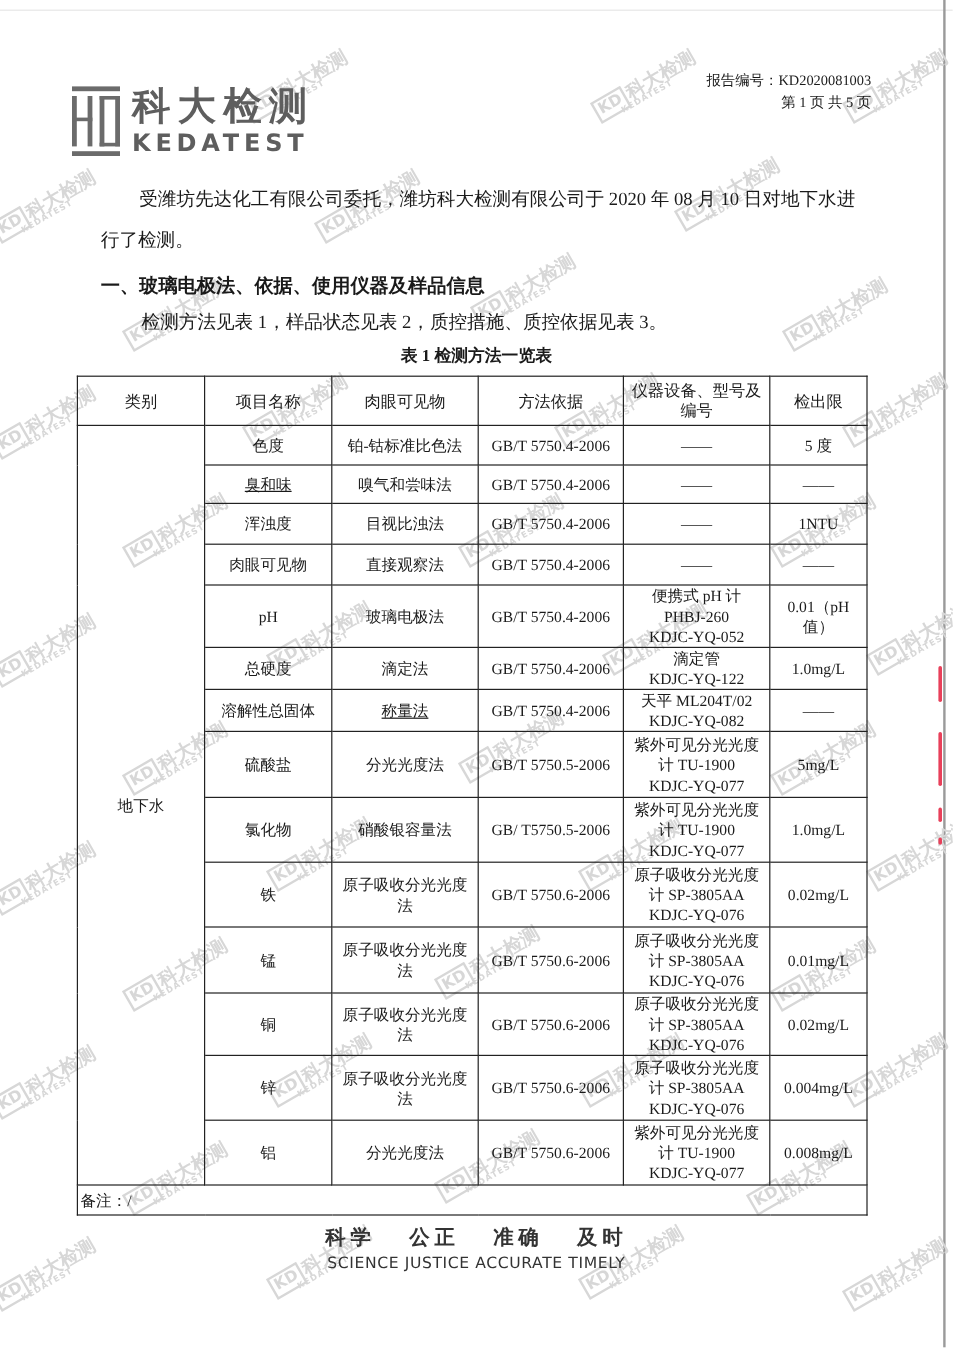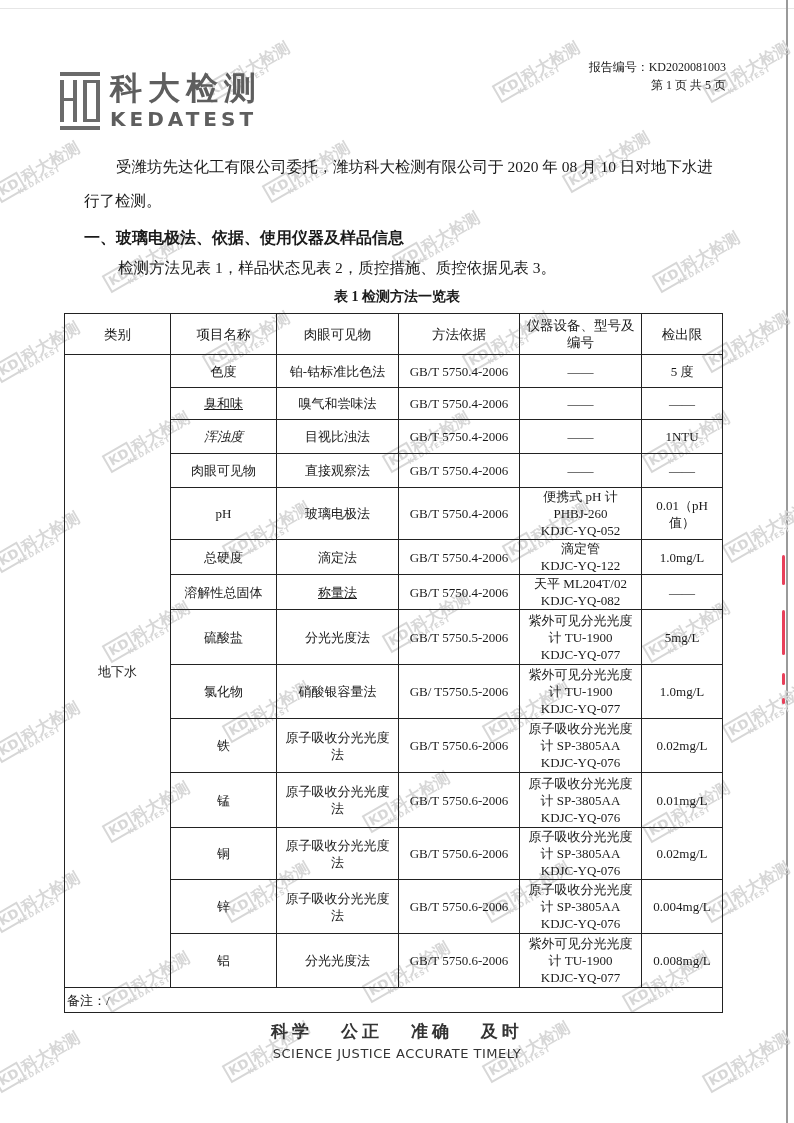--- a/index.html
+++ b/index.html
@@ -151,21 +151,21 @@
         <td style="white-space: pre-line;">5 度</td>
       </tr>
       <tr style="height: 32px;">
         <td style="white-space: pre-line; text-decoration: underline;">臭和味</td>
         <td style="white-space: pre-line;">嗅气和尝味法</td>
         <td style="white-space: pre-line;">GB/T 5750.4-2006</td>
         <td style="white-space: pre-line;">——</td>
         <td style="white-space: pre-line;">——</td>
       </tr>
       <tr style="height: 34px;">
-        <td style="white-space: pre-line; font-style: italic;">浑浊度</td>
+        <td style="white-space: pre-line;">浑浊度</td>
         <td style="white-space: pre-line; margin-left: 27px;">目视比浊法</td>
         <td style="white-space: pre-line;">GB/T 5750.4-2006</td>
         <td style="white-space: pre-line;">——</td>
         <td style="white-space: pre-line;">1NTU</td>
       </tr>
       <tr style="height: 34px;">
         <td style="white-space: pre-line;">肉眼可见物</td>
         <td style="white-space: pre-line;">直接观察法</td>
         <td style="white-space: pre-line;">GB/T 5750.4-2006</td>
         <td style="white-space: pre-line;">——</td>

